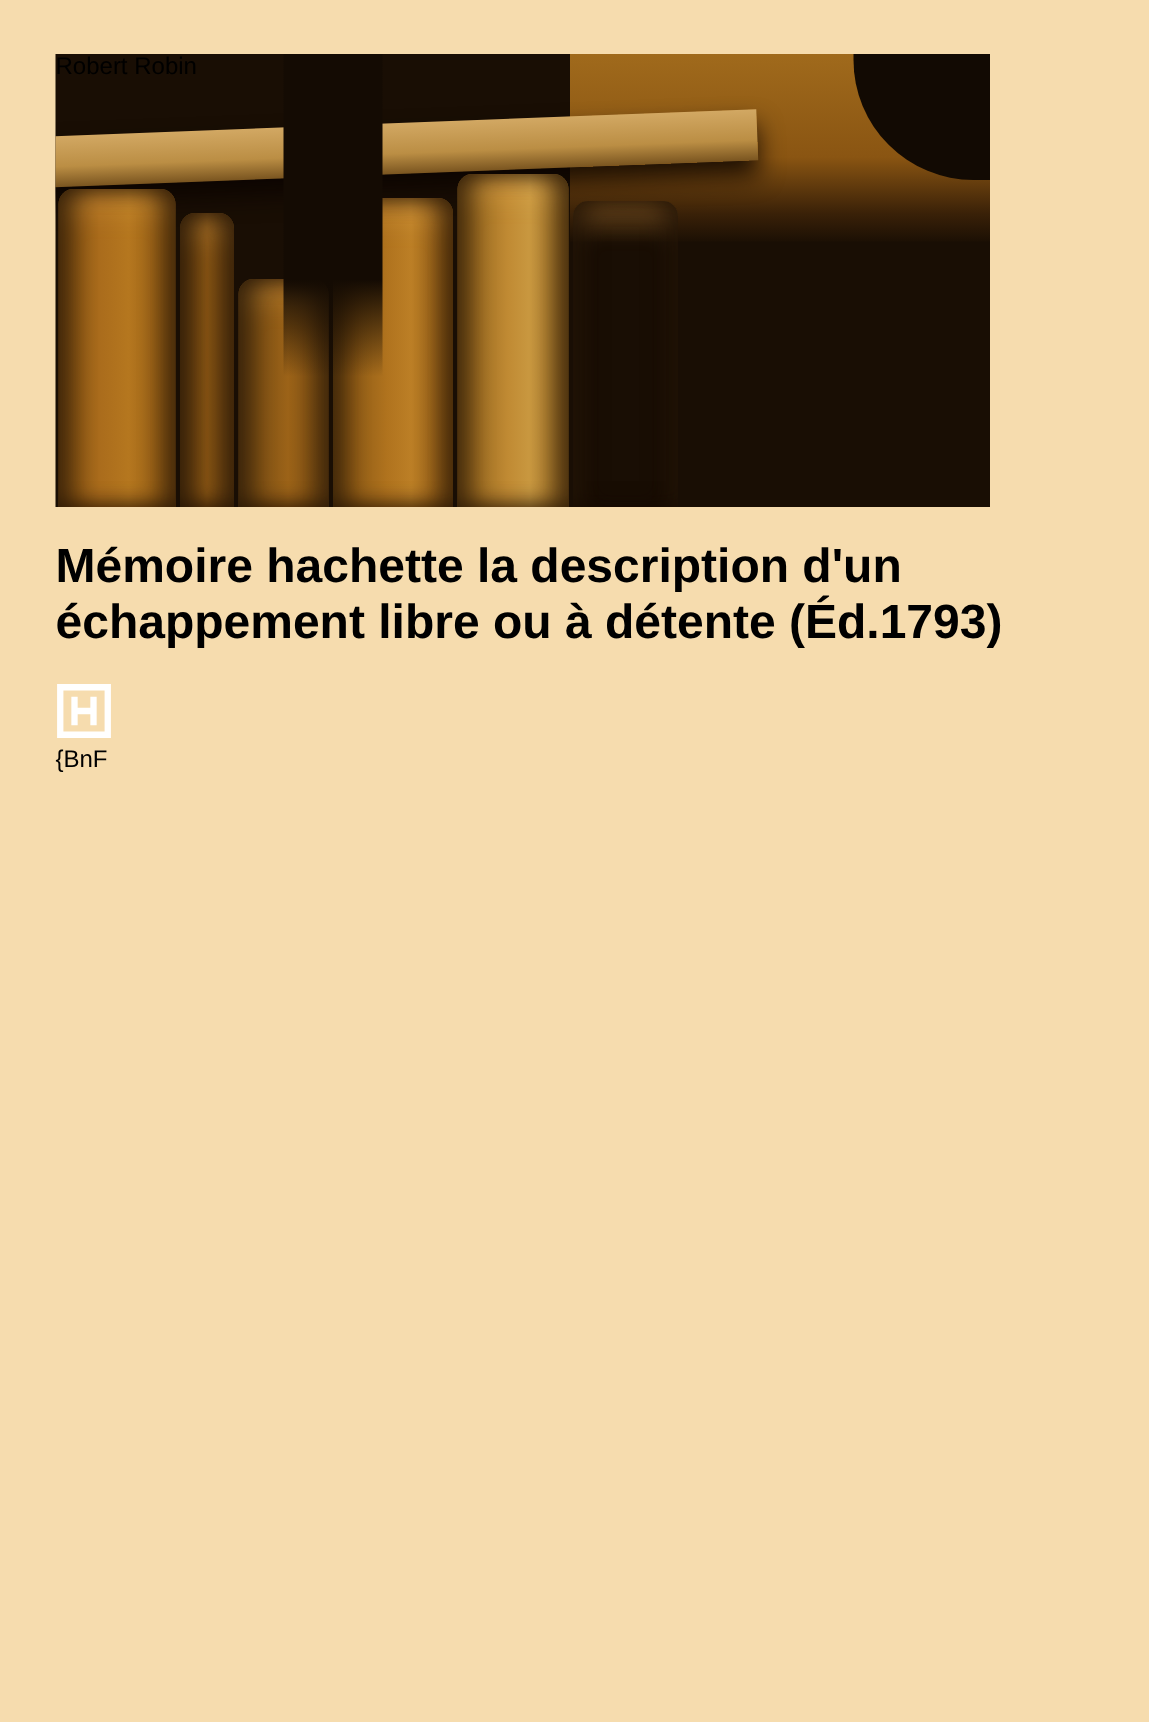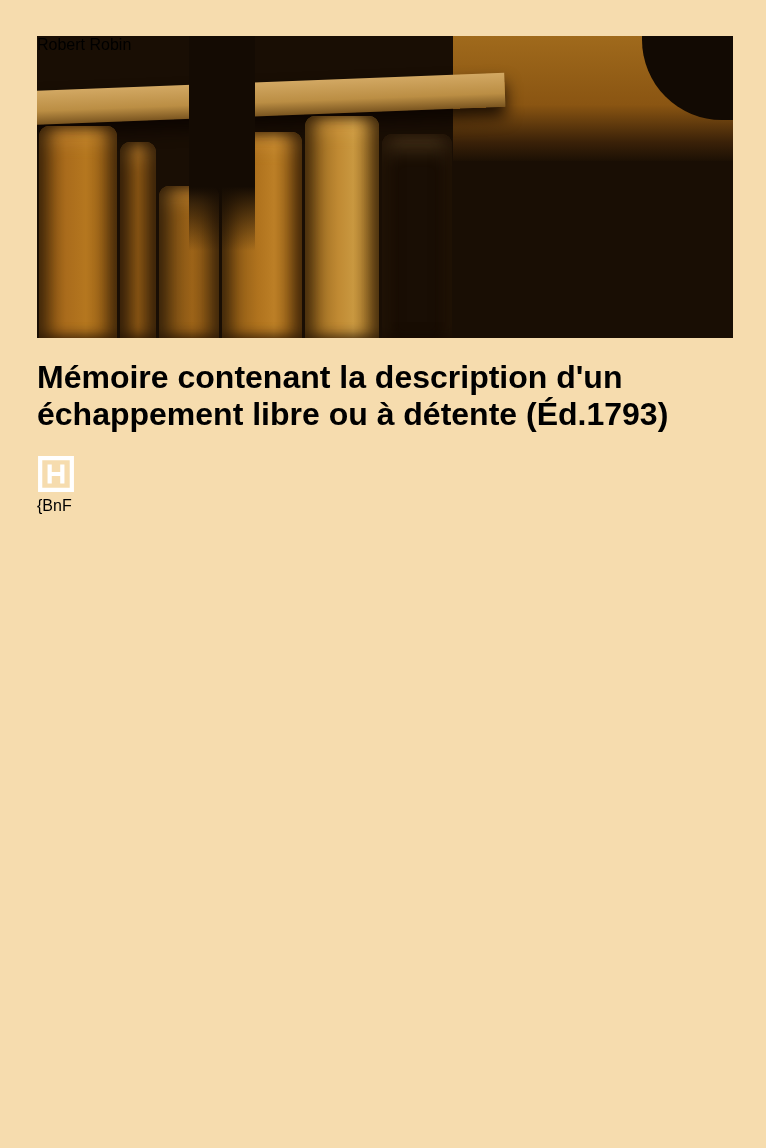--- a/index.html
+++ b/index.html
@@ -11,21 +11,21 @@
   }
   .page{
     width:766px;height:1148px;
     box-sizing:border-box;
     padding:36px 37px 40px 37px;
   }
   .cover{width:692px;height:1072px;position:relative;}
 
   
   .photo-top{
-    position:relative;width:696px;height:302px;
+    position:relative;width:623px;height:302px;
     background:#190e04;overflow:hidden;
   }
   .top-amber{
     position:absolute;right:0;top:0;width:280px;height:125px;
     background:linear-gradient(180deg,#a06a1c 0%,#8a5512 55%,#3a2108 85%,#1c1004 100%);
   }
   .top-corner-dark{
     position:absolute;right:-14px;top:-16px;width:105px;height:100px;
     background:#120a03;border-radius:0 0 0 80px;
   }
@@ -171,21 +171,21 @@
         <div class="tbook tb7 lbl"></div>
         <div class="tbook tb8"></div>
         <div class="tbook tb9 lbl"></div>
       </div>
       <div class="notch"></div>
       <div class="author">Robert Robin</div>
     </div>
 
     <div class="title-band">
       <h1 class="title">
-        <span>Mémoire contenant</span>
+        <span>Mémoire hachette</span>
         <span>la description d'un</span>
         <span>échappement libre ou à</span>
         <span>détente (Éd.1793)</span>
       </h1>
     </div>
 
     <div class="photo-bottom">
       <div class="stack">
         <div class="stack-row sr1"></div>
         <div class="stack-row sr2"></div>

